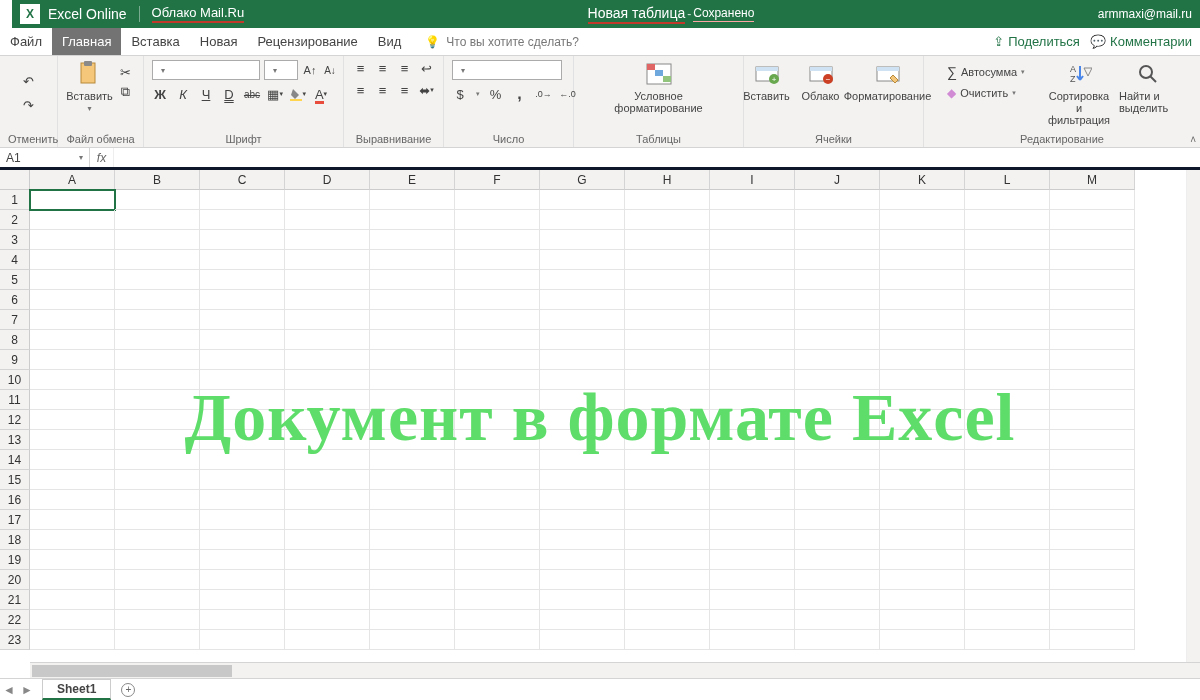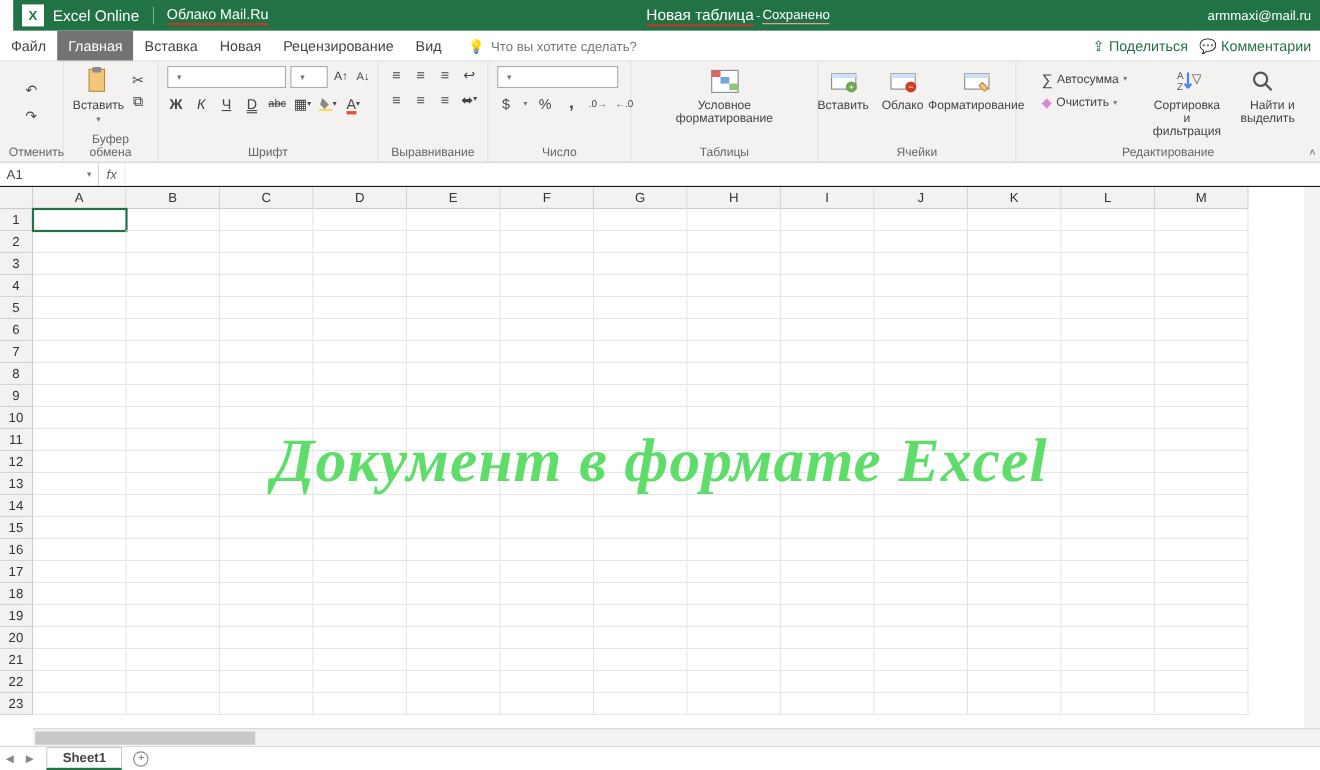--- a/index.html
+++ b/index.html
@@ -36,38 +36,38 @@
   .bigbtn .ic { width: 28px; height: 28px; display:flex; align-items:center; justify-content:center; }
   .smallcol { display: flex; flex-direction: column; gap: 4px; }
   .smallrow { display: flex; gap: 4px; align-items: center; }
   .ic { font-size: 14px; color: #555; }
   .ic16 { width:16px; height:16px; display:inline-flex; align-items:center; justify-content:center; font-size:13px; cursor:pointer; }
   .combo { height: 20px; border: 1px solid #ababab; background: #fff; display:flex; align-items:center; padding:0 4px; font-size:12px; color:#666; cursor:pointer; }
   .combo .dd { margin-left:4px; font-size:8px; color:#777; }
   .ribbon-collapse { position:absolute; right:4px; bottom:2px; font-size:10px; color:#666; cursor:pointer; }
 
   
-  .formulabar { height: 22px; border-bottom: 1px solid #0f172a; display:flex; align-items:center; }
+  .formulabar { height: 22px; border-bottom: 3px solid #0f172a; display:flex; align-items:center; }
   .namebox { width: 90px; height:100%; border-right:1px solid #d4d4d4; display:flex; align-items:center; padding:0 6px; font-size:12px; }
   .namebox .dd { margin-left:auto; font-size:8px; color:#777; }
   .fx { width: 24px; text-align:center; font-style:italic; color:#666; border-right:1px solid #eee; height:100%; display:flex; align-items:center; justify-content:center; }
   .formula-input { flex:1; height:100%; padding:0 6px; }
 
   
   .gridwrap { position: relative; height: 508px; overflow:hidden; }
   .corner { position:absolute; left:0; top:0; width:30px; height:20px; background:#f3f2f1; border-right:1px solid #ccc; border-bottom:1px solid #ccc; }
   .colheads { position:absolute; left:30px; top:0; right:0; height:20px; display:flex; }
   .colhead { width:85px; border-right:1px solid #d4d4d4; border-bottom:1px solid #ccc; background:#f3f2f1; text-align:center; font-size:12px; color:#333; line-height:20px; cursor:pointer; }
   .rowheads { position:absolute; left:0; top:20px; width:30px; }
   .rowhead { height:20px; border-bottom:1px solid #d4d4d4; border-right:1px solid #ccc; background:#f3f2f1; text-align:center; font-size:12px; color:#333; line-height:20px; cursor:pointer; }
   .cells { position:absolute; left:30px; top:20px; right:0; bottom:16px; }
   .cellrow { display:flex; height:20px; }
   .cell { width:85px; border-right:1px solid #e5e5e5; border-bottom:1px solid #e5e5e5; }
   .cell.sel { outline:2px solid #217346; outline-offset:-1px; background:#fff; }
-  .watermark { position:absolute; left:50%; top:50%; transform:translate(-50%,-58%); font-size:56px; font-style:italic; font-weight:700; color:#5fdd6a; white-space:nowrap; letter-spacing:1px; pointer-events:none; font-family: Georgia, 'Times New Roman', serif; }
+  .watermark { position:absolute; left:50%; top:50%; transform:translate(-50%,-58%); font-size:68px; font-weight:700; color:#5fdd6a; white-space:nowrap; letter-spacing:1px; pointer-events:none; font-family: Georgia, 'Times New Roman', serif; }
   .hscroll { position:absolute; left:30px; right:0; bottom:0; height:16px; background:#f3f2f1; border-top:1px solid #d4d4d4; }
   .hscroll .thumb { position:absolute; left:2px; top:2px; height:12px; width:200px; background:#c8c8c8; }
   .vscroll-placeholder { position:absolute; right:0; top:0; width:14px; bottom:16px; background:#f3f2f1; border-left:1px solid #eee; }
 
   
   .sheetbar { height:22px; border-top:1px solid #d4d4d4; display:flex; align-items:center; background:#fff; }
   .nav { width:18px; text-align:center; color:#888; cursor:pointer; }
   .sheet-tab { padding:0 14px; height:100%; display:flex; align-items:center; border:1px solid #ccc; border-bottom:2px solid #217346; font-weight:bold; font-size:12px; background:#fff; margin-left:6px; cursor:pointer; }
   .addsheet { width:22px; height:22px; display:flex; align-items:center; justify-content:center; color:#666; cursor:pointer; margin-left:6px; border:1px solid transparent; }
   .addsheet .circ { width:14px; height:14px; border:1px solid #888; border-radius:50%; display:flex; align-items:center; justify-content:center; font-size:10px; line-height:1; }
@@ -134,21 +134,21 @@
             </svg>
         </span>
         <span>Вставить</span>
         <span style="font-size:8px;color:#777;">▾</span>
       </div>
       <div class="smallcol" style="padding-top:4px;">
         <span class="ic16">✂</span>
         <span class="ic16">⧉</span>
       </div>
     </div>
-    <div class="group-label">Буфер обмена</div>
+    <div class="group-label">Файл обмена</div>
   </div>
 
   <div class="group" style="width:200px;">
     <div class="group-body" style="flex-direction:column; gap:6px; width:100%;">
       <div class="smallrow">
         <div class="combo" style="width:108px;">
             <span></span>
             <span class="dd">▾</span>
           </div>
         <div class="combo" style="width:34px;">
@@ -297,21 +297,21 @@
           </span>
         <span style="text-align:center;line-height:1.1;">Сортировка и фильтрация</span>
       </div>
       <div class="bigbtn" style="width:58px;">
         <span class="ic">
             <svg width="24" height="24">
               <circle cx="10" cy="10" r="6" fill="none" stroke="#555" stroke-width="2"></circle>
               <line x1="14" y1="14" x2="20" y2="20" stroke="#555" stroke-width="2"></line>
             </svg>
           </span>
-        <span style="text-align:right;line-height:1.1;">Найти и выделить</span>
+        <span style="text-align:left;line-height:1.1;">Найти и выделить</span>
       </div>
     </div>
     <div class="group-label">Редактирование</div>
   </div>
 
   <span class="ribbon-collapse">˄</span>
 </div>
 
 <div class="formulabar">
   <div class="namebox">

